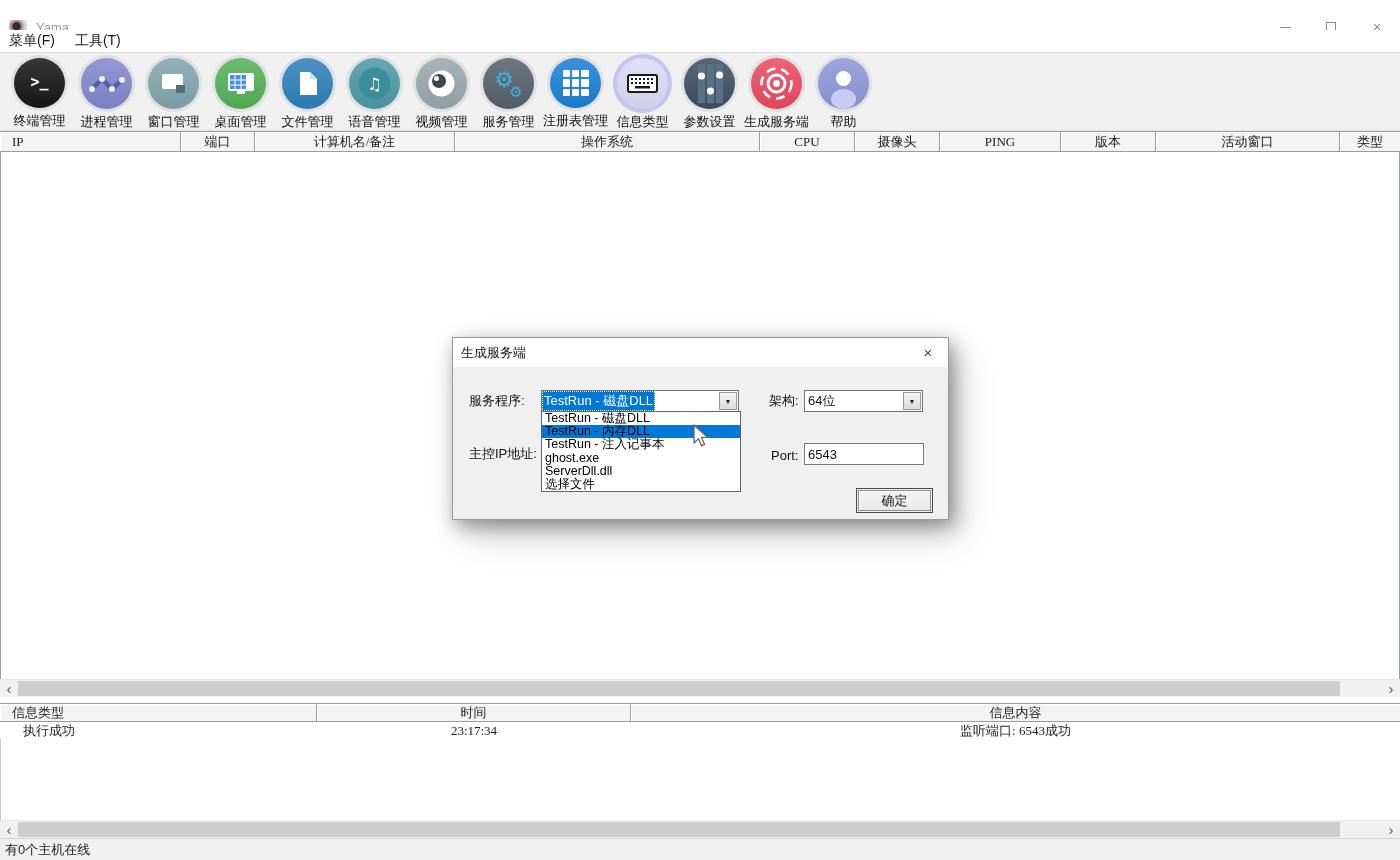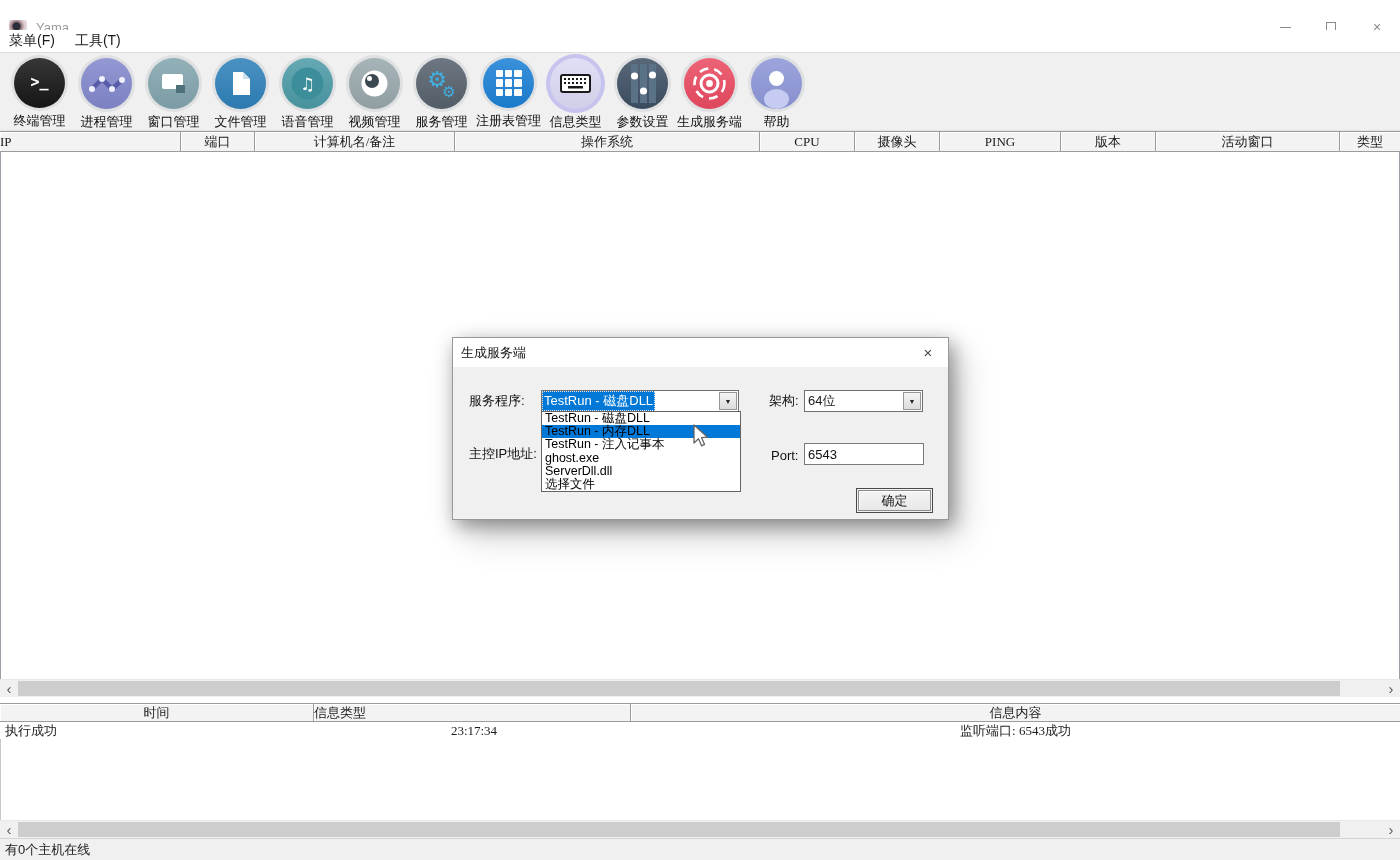--- a/index.html
+++ b/index.html
@@ -48,40 +48,40 @@
   .term-glyph { color:#fff; font-family:"DejaVu Sans Mono", monospace; font-weight:bold; font-size:15px; letter-spacing:0; transform:translateY(-1px); }
   .reg-grid { width:26px; height:26px; display:grid; grid-template-columns:repeat(3,1fr); grid-template-rows:repeat(3,1fr); gap:2px; }
   .reg-grid span { background:#fff; border-radius:1px; }
 
   
   .grid-font { font-family:"Liberation Serif", serif; font-size:13px; }
   .host-header { position:absolute; left:0; top:131px; width:1400px; height:21px; display:flex;
     background:#f3f3f3; border-top:1px solid #9c9c9c; border-bottom:1px solid #9c9c9c; }
   .hcell { height:100%; border-right:1px solid #9c9c9c; display:flex; align-items:center; justify-content:center;
     box-shadow:inset 0 1px 0 #ffffff, inset 1px 0 0 #ffffff; white-space:nowrap; overflow:hidden; }
-  .hcell.left { justify-content:flex-start; }
+  .hcell.left { justify-content:flex-start; padding-left:12px; }
   .host-body { position:absolute; left:0; top:152px; width:1400px; height:527px; background:#ffffff;
     border-left:1px solid #9aa0a6; border-right:1px solid #9aa0a6; }
 
   
   .hscroll { position:absolute; left:0; width:1400px; height:18px; background:#f0f0f0; border-top:1px solid #e8e8e8; }
   .hs-btn { position:absolute; top:0; width:18px; height:17px; display:flex; align-items:center; justify-content:center;
     color:#5a5a5a; font-size:15px; background:#f0f0f0; }
   .hs-btn.left { left:0; }
   .hs-btn.right { right:0; }
   .hs-thumb { position:absolute; top:1px; left:18px; height:15px; background:#cdcdcd; }
   .hscroll-1 { top:679px; } .hscroll-1 .hs-thumb { width:1322px; }
   .hscroll-2 { top:820px; } .hscroll-2 .hs-thumb { width:1322px; }
 
   
   .log-header { position:absolute; left:0; top:703px; width:1400px; height:19px; display:flex;
     background:#f3f3f3; border-top:1px solid #9c9c9c; border-bottom:1px solid #9c9c9c; }
   .log-row { position:absolute; left:0; top:722px; width:1400px; height:17px; display:flex; background:#fff; }
   .lcell { display:flex; align-items:center; justify-content:center; white-space:nowrap; }
-  .lcell.left { justify-content:flex-start; padding-left:5px; }
+  .lcell.left { justify-content:flex-start; padding-left:23px; }
   .log-body { position:absolute; left:0; top:739px; width:1400px; height:81px; background:#fff;
     border-left:1px solid #c9c9c9; }
 
   
   .statusbar { position:absolute; left:0; top:838px; width:1400px; height:22px; background:#f0f0f0;
     border-top:1px solid #d4d4d4; display:flex; align-items:center; padding-left:5px; font-size:13px; }
 
   
   .dialog { position:absolute; left:452px; top:337px; width:497px; height:183px; background:#f0f0f0;
     border:1px solid #989898; box-shadow:4px 6px 18px rgba(0,0,0,0.38), 12px 16px 34px rgba(0,0,0,0.18); }
@@ -156,20 +156,31 @@
   <div class="tb-item">
     <div class="tb-circle c-window">
       <svg width="51" height="51" viewBox="0 0 51 51">
         <rect x="14" y="16" width="21" height="15" rx="2" fill="#ffffff"></rect>
         <rect x="28" y="27" width="9" height="8" fill="#4e7079"></rect>
       </svg>
     </div>
     <div class="tb-label">窗口管理</div>
   </div>
 
+  <div class="tb-item">
+    <div class="tb-circle c-desktop">
+      <svg width="51" height="51" viewBox="0 0 51 51">
+        <rect x="13" y="15" width="26" height="18" rx="2" fill="#ffffff"></rect>
+        <rect x="15" y="17" width="16" height="14" fill="#4a90d9"></rect>
+        <path d="M15 22 h16 M15 27 h16 M20 17 v14 M26 17 v14" stroke="#ffffff" stroke-width="1"></path>
+        <rect x="22" y="33" width="8" height="3" fill="#ffffff"></rect>
+      </svg>
+    </div>
+    <div class="tb-label">桌面管理</div>
+  </div>
 
   <div class="tb-item">
     <div class="tb-circle c-file">
       <svg width="51" height="51" viewBox="0 0 51 51">
         <path d="M18 14 h10 l7 7 v16 h-17 z" fill="#ffffff"></path>
         <path d="M28 14 l7 7 h-7 z" fill="#cfe0ec"></path>
       </svg>
     </div>
     <div class="tb-label">文件管理</div>
   </div>
@@ -301,22 +312,22 @@
   <div class="hs-btn left">
       <span>‹</span>
     </div>
   <div class="hs-thumb"></div>
   <div class="hs-btn right">
       <span>›</span>
     </div>
 </div>
 
 <div class="log-header grid-font">
+  <div class="hcell left" style="width:317px">信息类型</div>
   <div class="hcell" style="width:314px">时间</div>
-  <div class="hcell left" style="width:317px">信息类型</div>
   <div class="hcell" style="flex:1; border-right:none">信息内容</div>
 </div>
 
 <div class="log-row grid-font">
   <div class="lcell left" style="width:317px">执行成功</div>
   <div class="lcell" style="width:314px">23:17:34</div>
   <div class="lcell" style="flex:1">监听端口: 6543成功</div>
 </div>
 
 <div class="log-body"></div>

